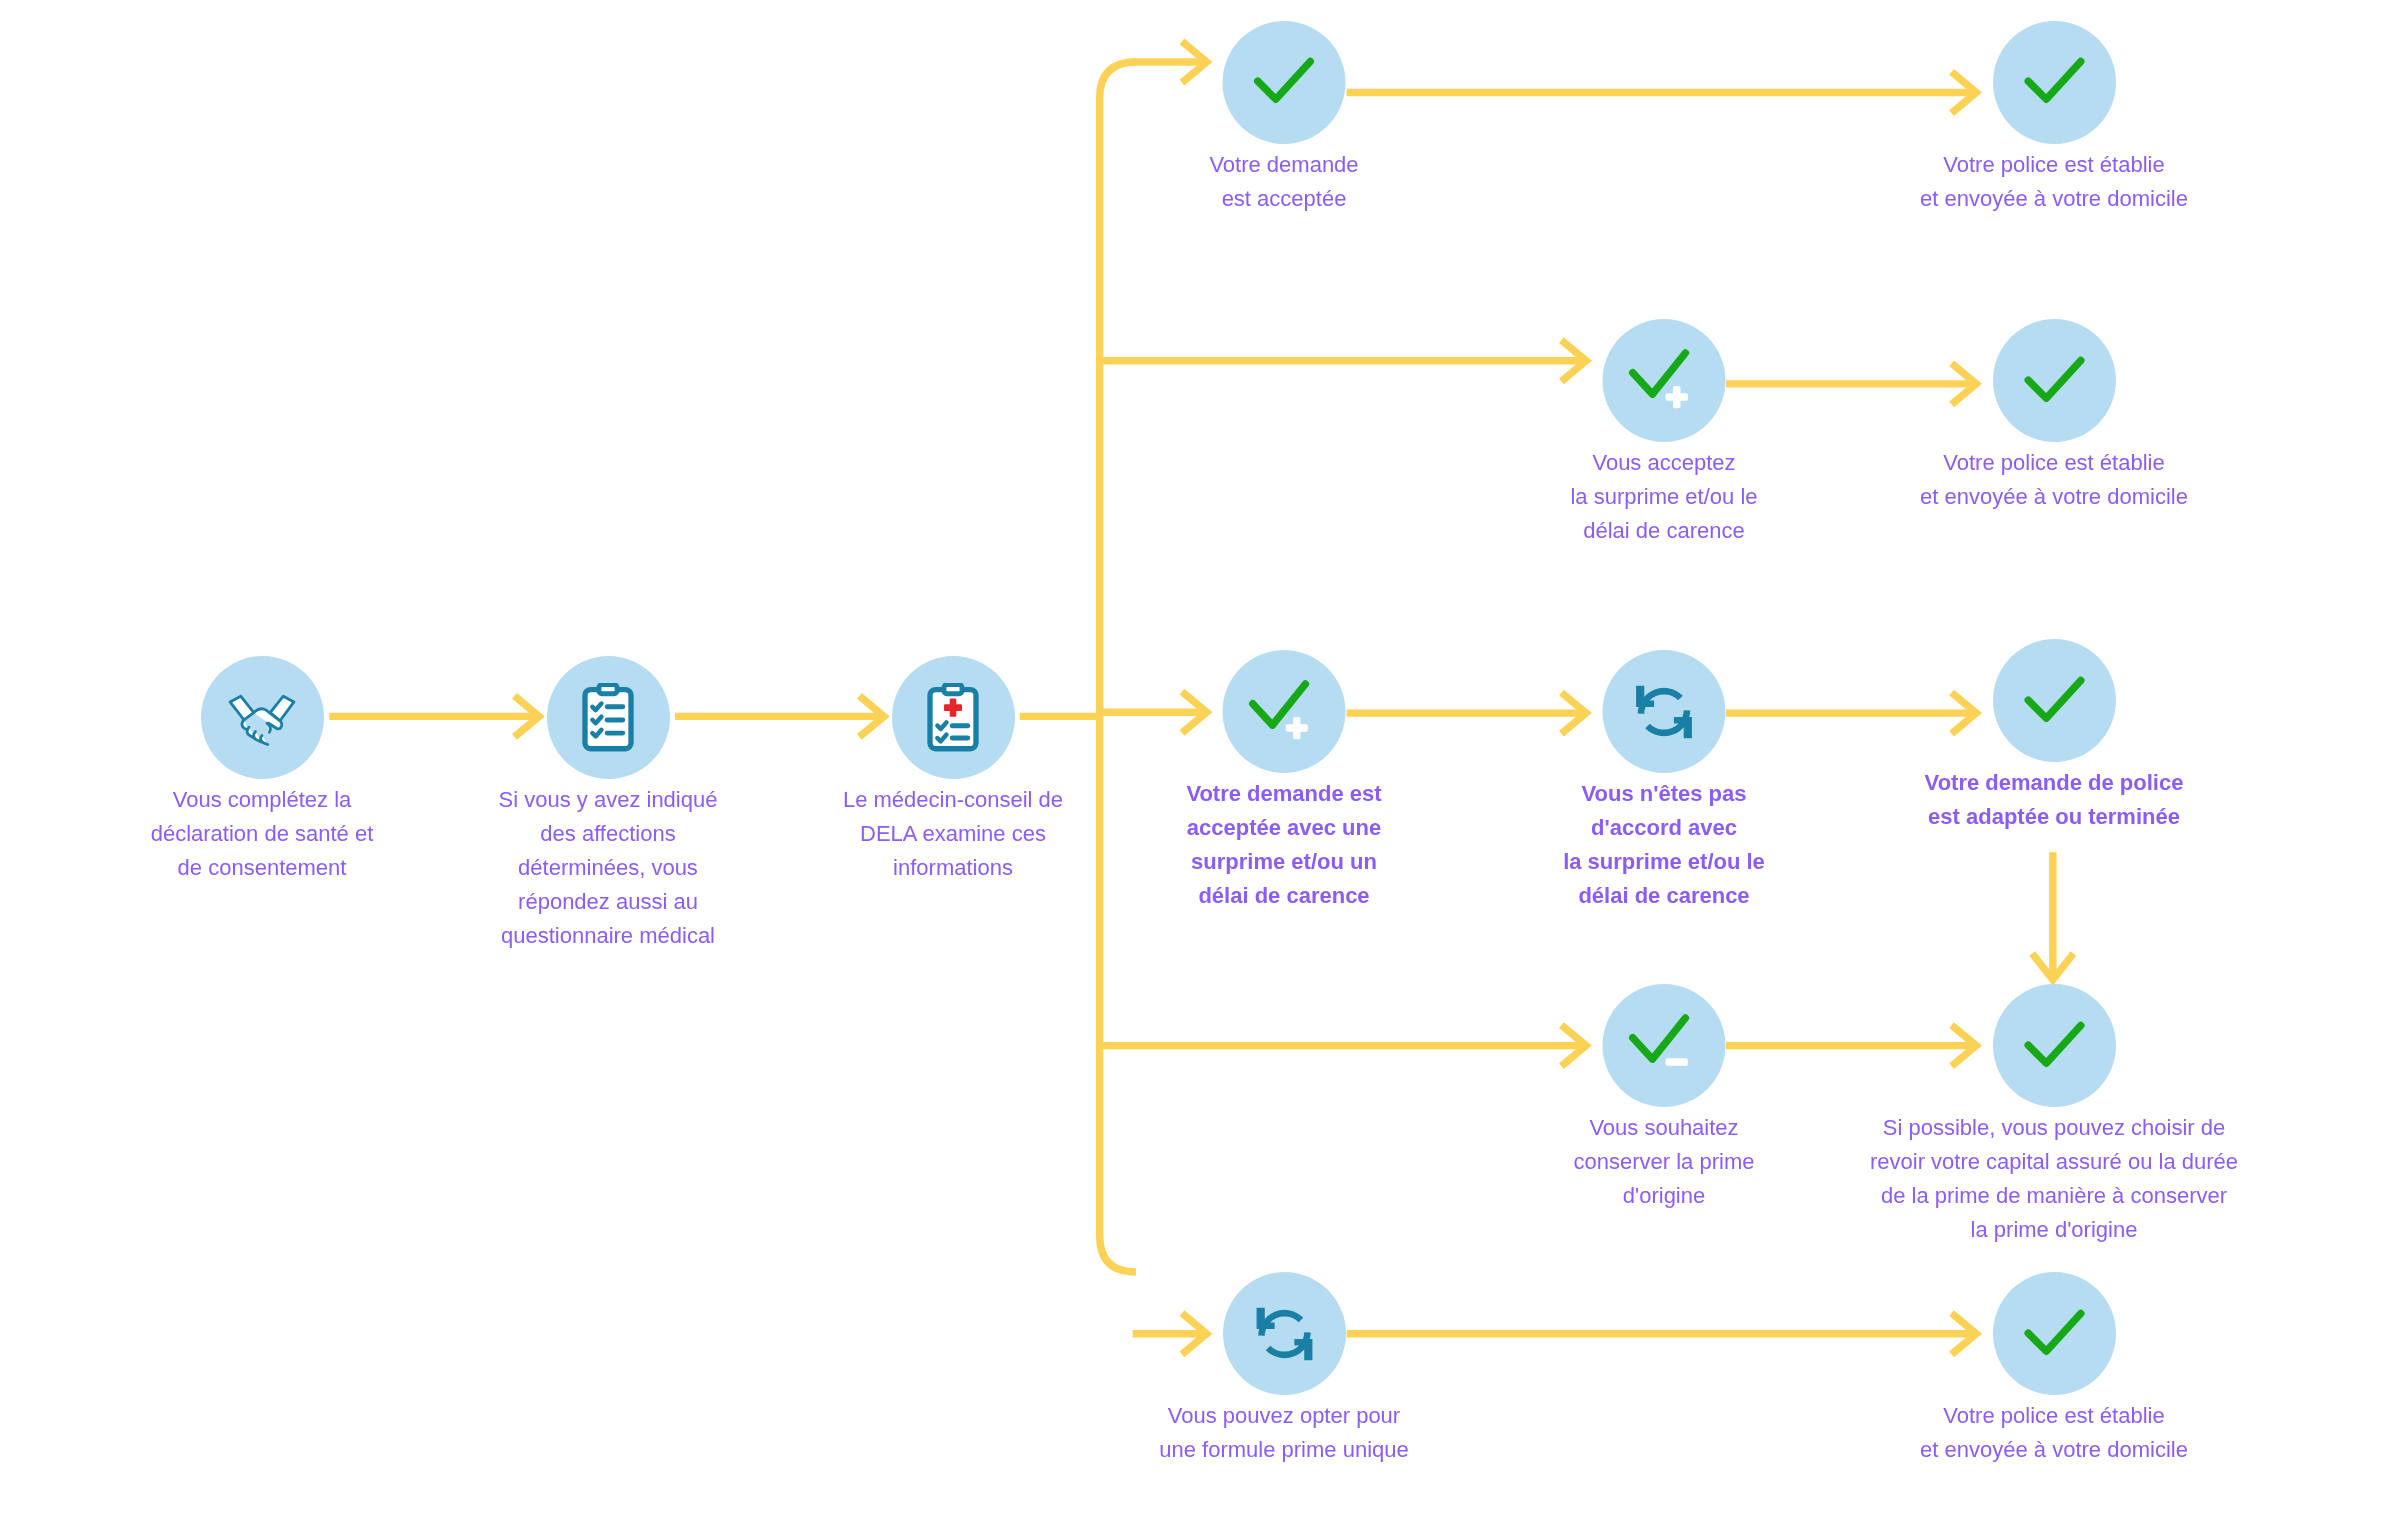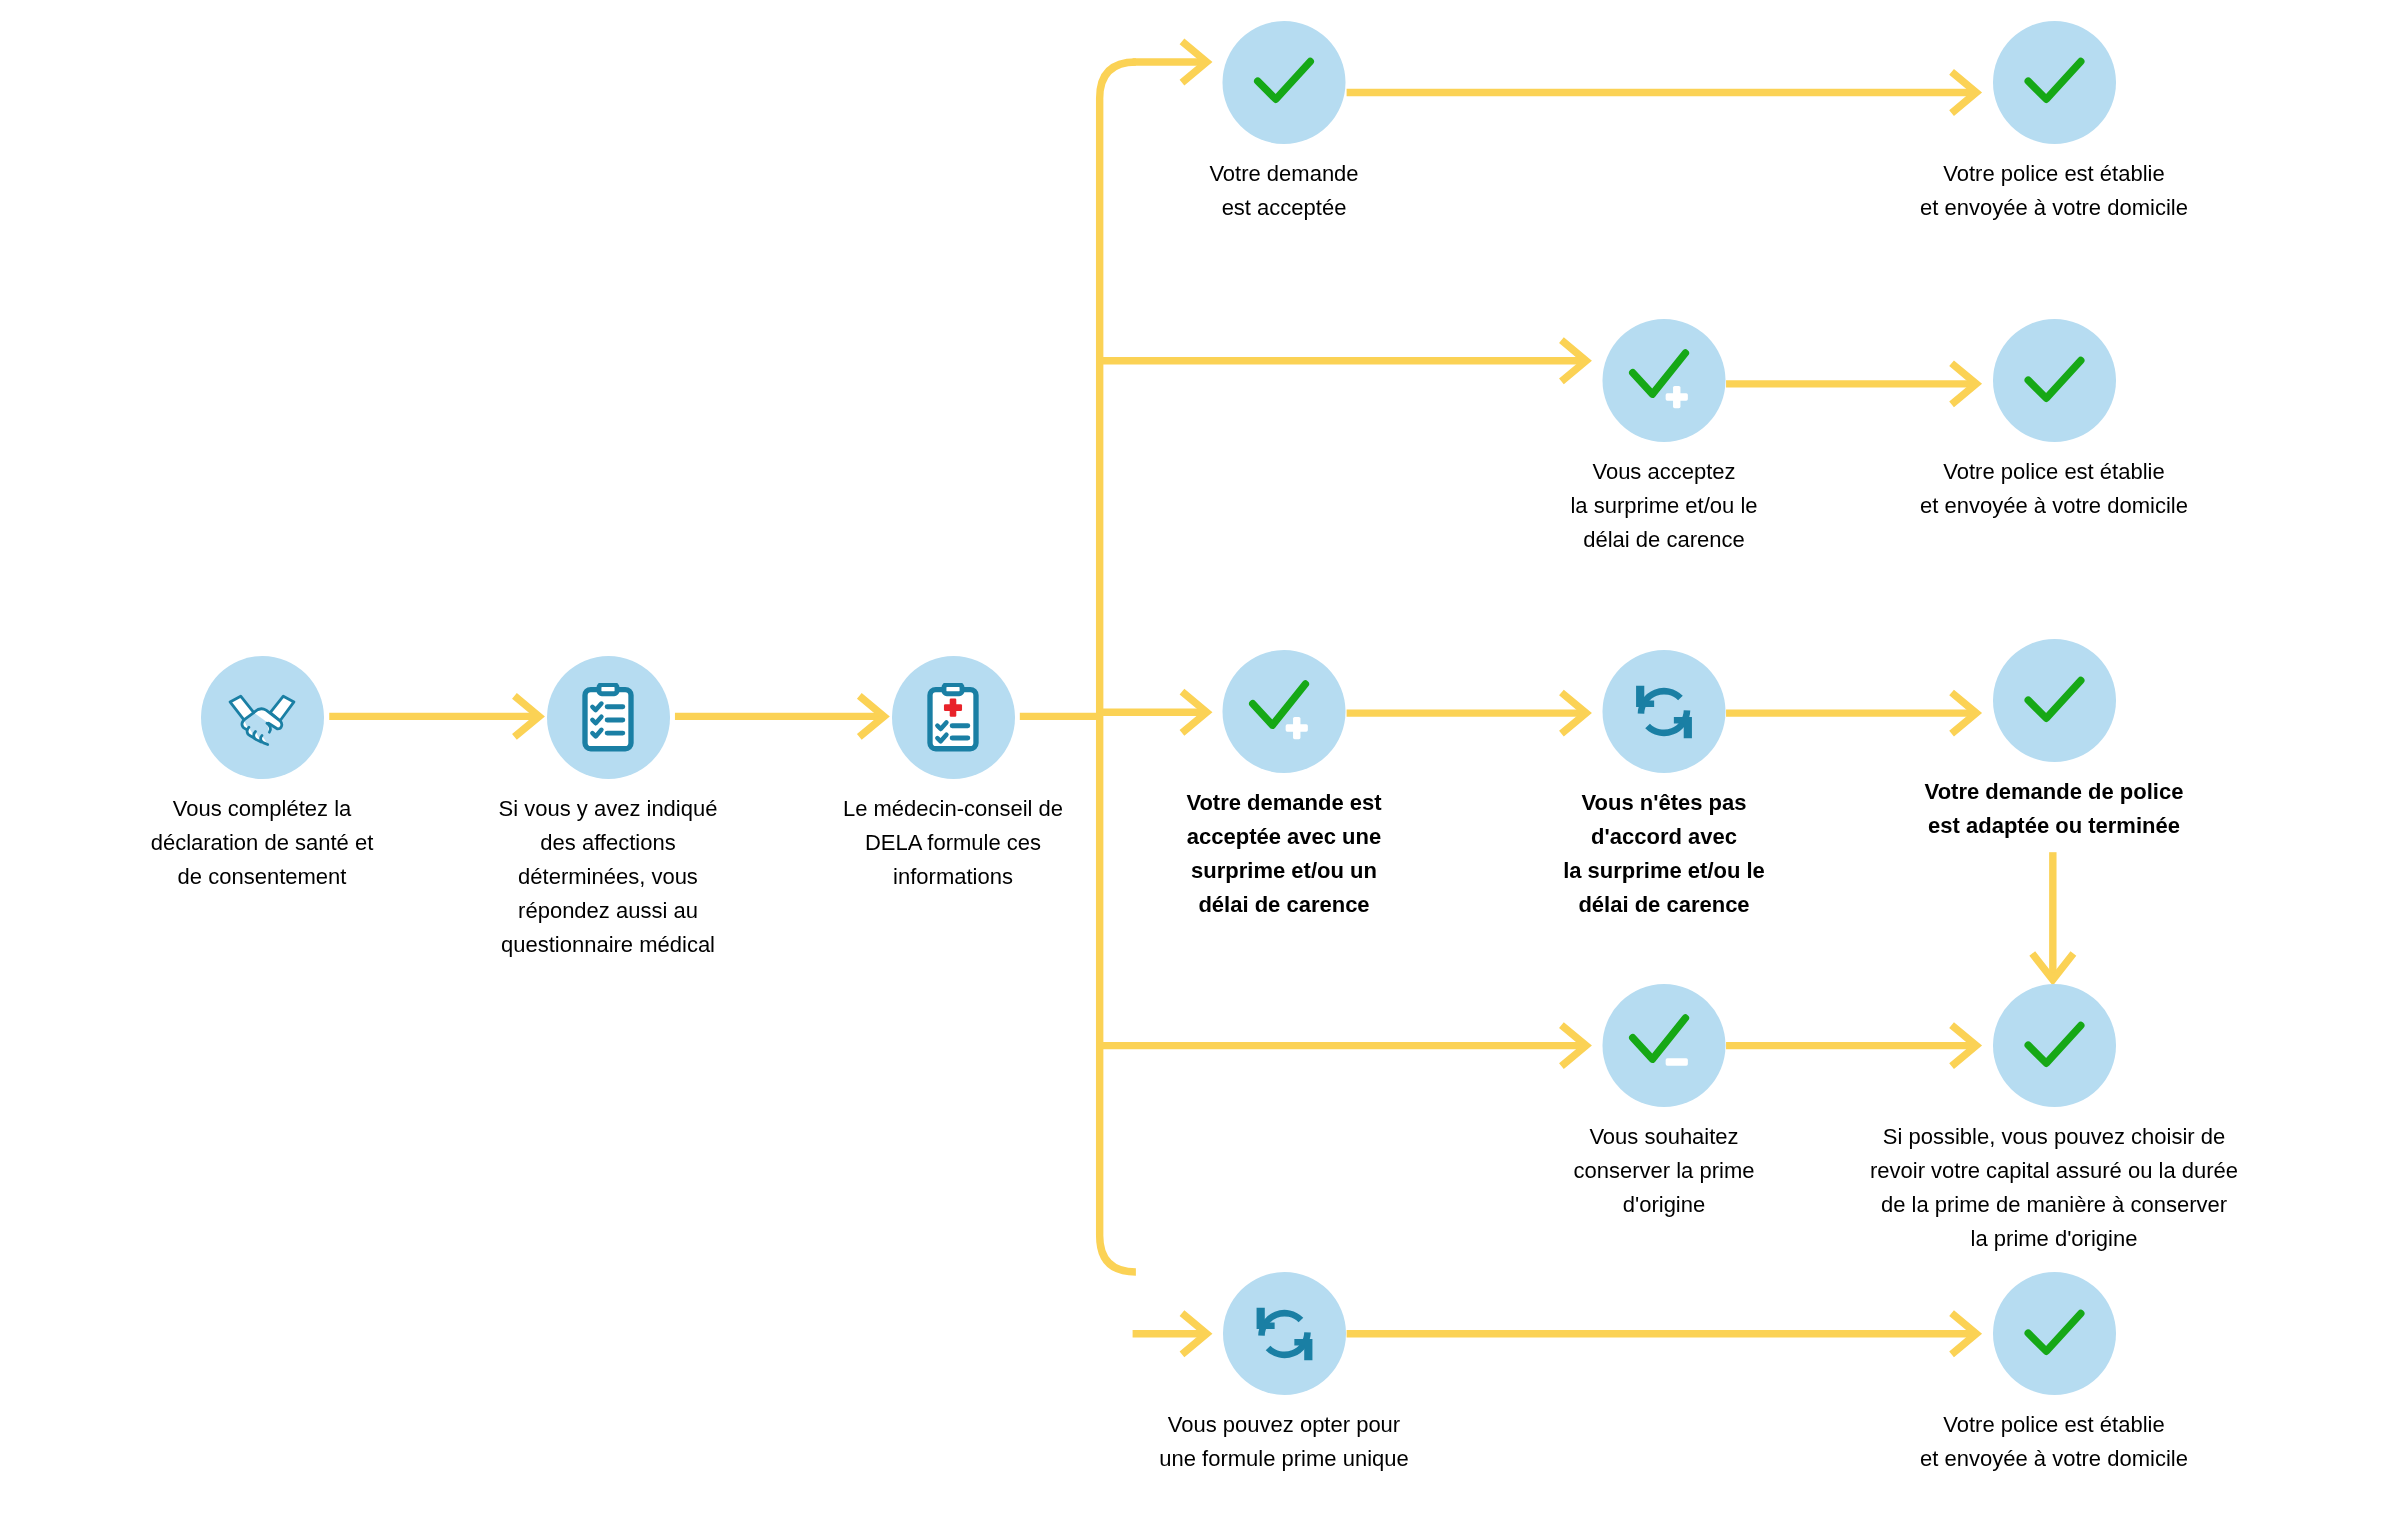--- a/index.html
+++ b/index.html
@@ -3,21 +3,21 @@
 <meta charset="utf-8">
 <style>
   html,body{margin:0;padding:0;background:#ffffff;}
   body{width:2401px;height:1534px;font-family:"Liberation Sans",sans-serif;overflow:hidden;}
   #stage{position:relative;width:2401px;height:1534px;background:#ffffff;}
   #wires{position:absolute;left:0;top:0;width:2401px;height:1534px;}
   .node{position:absolute;transform:translate(-50%,0);text-align:center;}
   .bubble{width:123px;height:123px;border-radius:50%;background:#b6dcf1;margin:0 auto;
           position:relative;display:flex;align-items:center;justify-content:center;}
   .bubble svg{display:block;}
-  .caption{margin-top:13px;font-size:22px;line-height:34px;color:#000000;
+  .caption{margin-top:4px;font-size:22px;line-height:34px;color:#8b5cf6;
            white-space:pre-line;font-family:"Liberation Sans",sans-serif;}
   .w300 .caption{width:247px;margin-left:auto;margin-right:auto;}
   .w360 .caption{width:306px;margin-left:auto;margin-right:auto;}
   .w500 .caption{width:422px;margin-left:auto;margin-right:auto;}
 </style>
 </head>
 <body>
 
 <div id="stage">
 
@@ -171,21 +171,21 @@
             <polyline points="15,67 19,71 26,63"></polyline>
           </g>
           <g stroke="#1a7fa4" stroke-width="6" stroke-linecap="round">
             <line x1="33" y1="52" x2="52" y2="52"></line>
             <line x1="33" y1="67" x2="52" y2="67"></line>
           </g>
         </svg>
       </span>
     </div>
     <div class="caption">Le médecin-conseil de
-DELA formule ces
+DELA examine ces
 informations</div>
   </div>
 
   <div class="node w300" style="left:1284px;top:20.6px;">
     <div class="bubble">
       <span>
         <svg width="69" height="58" viewBox="0 0 84 70">
           <polyline points="10,34 32,56 74,10" fill="none" stroke="#16a816" stroke-width="9" stroke-linecap="round" stroke-linejoin="round"></polyline>
         </svg>
       </span>

